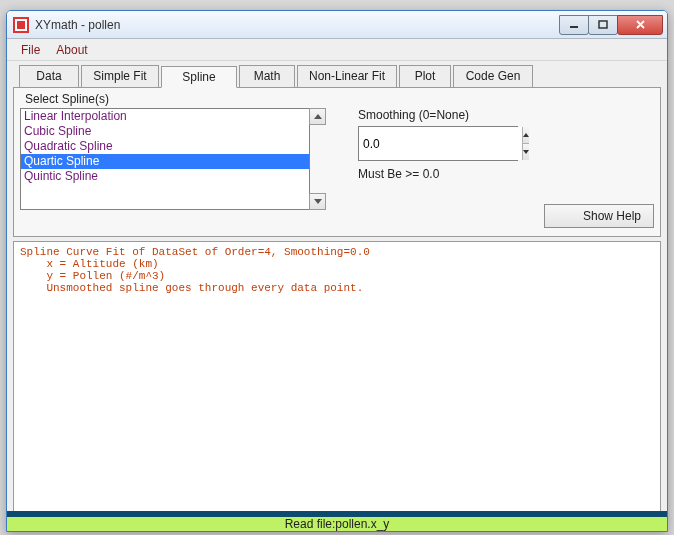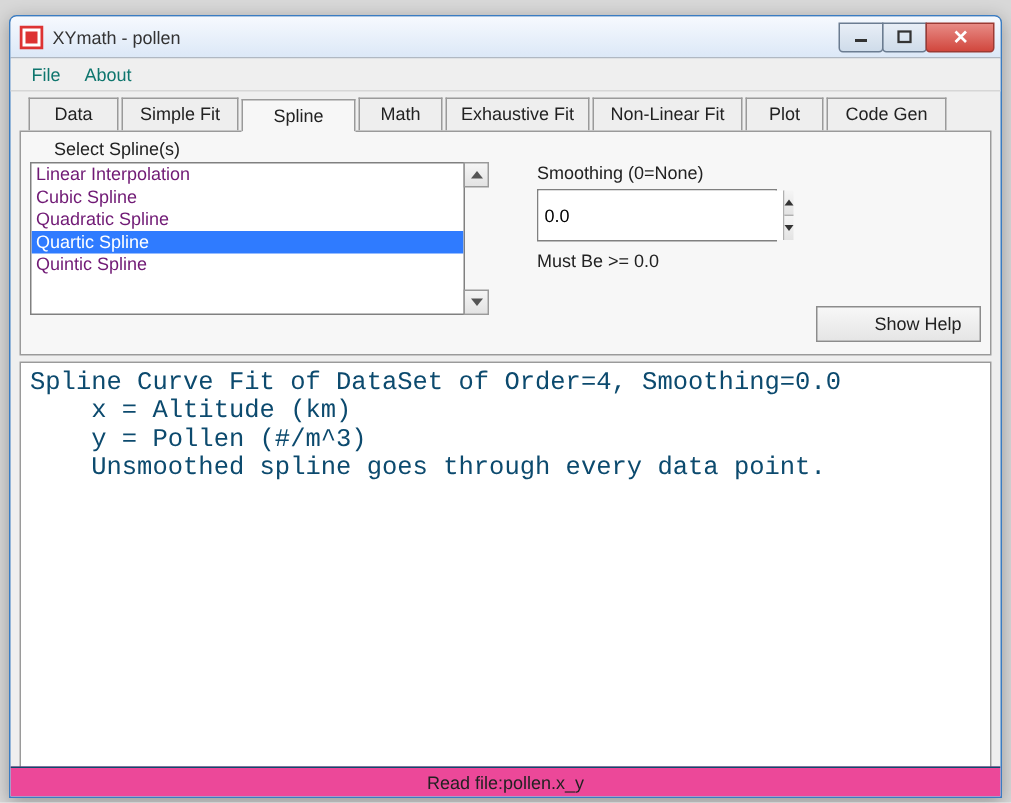--- a/index.html
+++ b/index.html
@@ -6,47 +6,47 @@
 body { background: #d8d8d8; width: 674px; height: 535px; overflow: hidden; position: relative; }
 .window { position: absolute; top: 10px; left: 6px; width: 662px; height: 522px; background: #efefef; border: 1px solid #3a7cc2; border-radius: 5px 5px 0 0; box-shadow: 0 3px 12px rgba(0,0,0,0.3); overflow: hidden; }
 .titlebar { height: 28px; background: linear-gradient(#f6f9fe, #dce8f7); display: flex; align-items: center; padding-left: 6px; border-bottom: 1px solid #b0b8c2; }
 .titlebar-icon { width: 16px; height: 16px; margin-right: 6px; }
 .titlebar-text { flex: 1; color: #333; }
 .win-controls { display: flex; height: 20px; margin-right: 4px; }
 .win-btn { width: 30px; height: 20px; border: 1px solid #6b7c91; border-radius: 0 0 3px 3px; margin-left: -1px; display: flex; align-items: center; justify-content: center; background: linear-gradient(#e8eef6, #cfdcea); cursor: default; }
 .win-btn.close { width: 46px; background: linear-gradient(#e78b85, #d1473e); border-color: #9c3a34; }
 .win-btn svg { pointer-events: none; }
 .menubar { height: 22px; background: #efefef; display: flex; align-items: center; padding-left: 6px; border-bottom: 1px solid #d6d6d6; }
-.menu-item { padding: 2px 8px; color: #0f766e; cursor: default; }
+.menu-item { padding: 2px 8px; color: #7f1d1d; cursor: default; }
 .content { padding: 4px 6px 0 6px; }
 .tabs-strip { display: flex; height: 22px; margin-left: 6px; }
 .tab { border: 1px solid #9a9a9a; border-bottom: none; background: #eee; padding: 3px 0; margin-right: 2px; text-align: center; cursor: default; color: #222; }
 .tab.active { background: #f7f7f7; position: relative; top: 1px; border-bottom: 1px solid #f7f7f7; z-index: 2; }
 .tab-body { border: 1px solid #9a9a9a; background: #f7f7f7; position: relative; padding: 4px 6px 8px 6px; }
-.select-label { color: #222; margin-left: 16px; }
+.select-label { color: #222; margin-left: 5px; }
 .middle-row { display: flex; margin-top: 2px; }
 .listbox-wrap { position: relative; width: 306px; }
 .listbox { width: 290px; height: 102px; border: 1px solid #808080; background: #fff; overflow: hidden; }
 .listbox-item { padding: 0 3px; line-height: 15px; color: #701a75; cursor: default; white-space: nowrap; }
 .listbox-item.selected { background: #2f7bff; color: #fff; }
 .list-scroll { position: absolute; right: 0; top: 0; width: 17px; height: 102px; display: flex; flex-direction: column; }
 .scroll-btn { width: 17px; height: 17px; border: 1px solid #9a9a9a; background: linear-gradient(#f5f5f5,#e3e3e3); display: flex; align-items: center; justify-content: center; }
 .scroll-track { flex: 1; }
 .right-pane { margin-left: 32px; }
 .field-label { color: #222; margin-bottom: 4px; }
 .spin-wrap { display: flex; width: 160px; border: 1px solid #808080; background: #1d4ed8; height: 35px; }
 .spin-input { flex: 1; border: none; padding: 2px 4px; font-size: 12px; background: #fff; outline: none; }
 .spin-btns { width: 16px; display: flex; flex-direction: column; border-left: 1px solid #b0b0b0; }
 .spin-b { flex: 1; background: linear-gradient(#f5f5f5,#e3e3e3); display: flex; align-items: center; justify-content: center; border-bottom: 1px solid #b0b0b0; }
 .spin-b:last-child { border-bottom: none; }
 .hint { color: #222; margin-top: 6px; }
 .help-btn-row { display: flex; justify-content: flex-end; margin-top: -6px; }
 .show-help { width: 110px; height: 24px; border: 1px solid #8c8c8c; background: linear-gradient(#f7f7f7,#e5e5e5); cursor: default; text-align: center; line-height: 22px; color: #222; padding-left: 26px; }
-.output { border: 1px solid #9a9a9a; background: #fff; margin: 4px 6px 0 6px; height: 278px; padding: 4px 6px; font-family: "Courier New", monospace; font-size: 17px; color: #0c4a6e; white-space: pre; overflow: hidden; }
-.statusbar { position: absolute; bottom: 0; left: 0; right: 0; height: 20px; border-top: 1px solid #0c4a6e; background: #ec4899; display: flex; align-items: center; justify-content: center; color: #222; }
+.output { border: 1px solid #9a9a9a; background: #fff; margin: 4px 6px 0 6px; height: 278px; padding: 4px 6px; font-family: "Courier New", monospace; font-size: 11px; color: #c2410c; white-space: pre; overflow: hidden; }
+.statusbar { position: absolute; bottom: 0; left: 0; right: 0; height: 20px; border-top: 6px solid #0c4a6e; background: #bef264; display: flex; align-items: center; justify-content: center; color: #222; }
 .tri { width: 0; height: 0; }
 </style>
 </head>
 <body>
 
 <div class="window">
 
   <div class="titlebar">
     <svg class="titlebar-icon" viewBox="0 0 16 16">
       <rect width="16" height="16" fill="#d33"></rect>
@@ -77,21 +77,20 @@
     <div class="menu-item">File</div>
     <div class="menu-item">About</div>
   </div>
 
   <div class="content">
     <div class="tabs-strip">
       <div class="tab" style="width:60px">Data</div>
       <div class="tab" style="width:78px">Simple Fit</div>
       <div class="tab active" style="width:76px">Spline</div>
       <div class="tab" style="width:56px">Math</div>
-      <div class="tab" style="width:96px">Exhaustive Fit</div>
       <div class="tab" style="width:100px">Non-Linear Fit</div>
       <div class="tab" style="width:52px">Plot</div>
       <div class="tab" style="width:80px">Code Gen</div>
     </div>
 
     <div class="tab-body">
       <div class="select-label">Select Spline(s)</div>
       <div class="middle-row">
         <div class="listbox-wrap">
           <div class="listbox">

